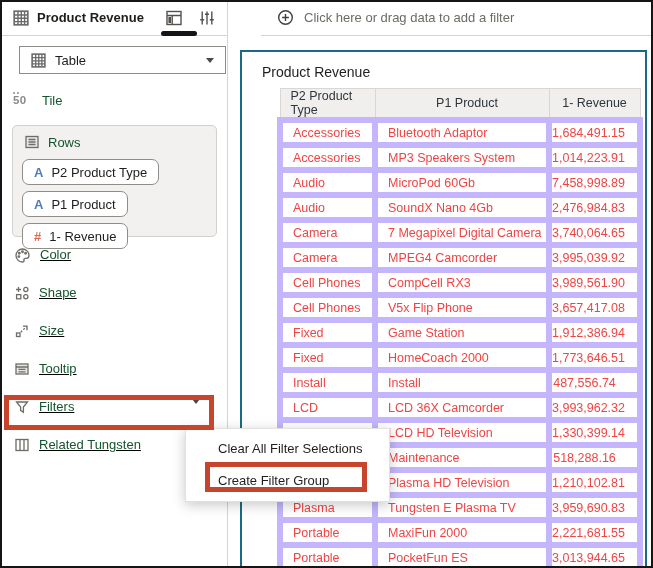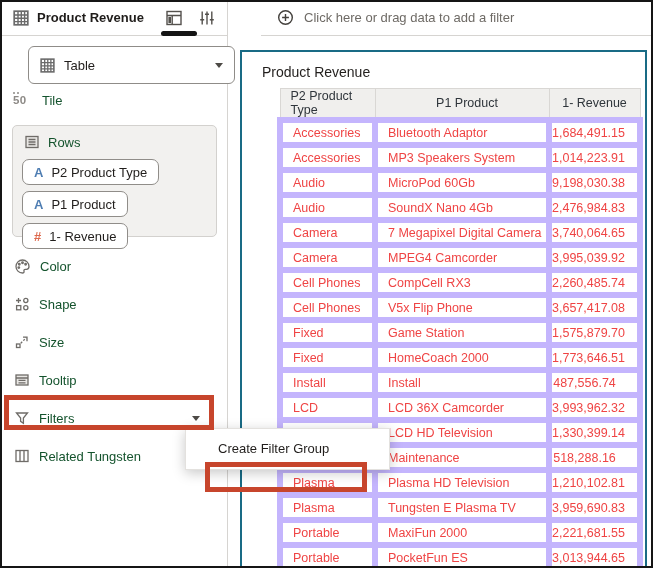--- a/index.html
+++ b/index.html
@@ -9,22 +9,22 @@
   .frame { position:absolute; inset:0; border:2px solid #151515; z-index:100; pointer-events:none; }
 
   
   .sidebar { position:absolute; left:0; top:0; width:228px; height:568px; background:#fff; border-right:1px solid #d6d4d1; }
   .sidebar-header { position:relative; height:36px; border-bottom:1px solid #d6d4d1; display:flex; align-items:center; padding:0 10px 0 13px; gap:8px; }
   .sb-title { font-size:13px; font-weight:600; color:#1f1c1a; white-space:nowrap; }
   .hdr-icons { margin-left:auto; display:flex; align-items:center; gap:13px; }
   .hdr-icon-btn { width:20px; height:20px; display:flex; align-items:center; justify-content:center; cursor:pointer; }
   .tab-underline { position:absolute; left:161px; top:31px; width:36px; height:5px; background:#141414; border-radius:3px; }
 
-  .viz-select { position:absolute; left:28px; top:46px; width:207px; height:38px; background:#fff;
-    border:1px solid #8f8c88; border-radius:6px; display:flex; align-items:center; padding:0 11px; gap:9px; cursor:pointer; }
+  .viz-select { position:absolute; left:19px; top:46px; width:207px; height:28px; background:#fff;
+    border:1px solid #8f8c88; border-radius:0; display:flex; align-items:center; padding:0 11px; gap:9px; cursor:pointer; }
   .viz-select-label { font-size:13px; color:#211e1c; }
   .caret { width:0; height:0; border-left:4.5px solid transparent; border-right:4.5px solid transparent; border-top:5.5px solid #4d4a46; }
   .viz-select .caret { margin-left:auto; }
 
   .tile-row { position:absolute; left:13px; top:88px; width:200px; height:24px; display:flex; align-items:center; gap:11px; cursor:pointer; }
   .tile-ico { position:relative; display:inline-block; width:18px; font-size:11.5px; font-weight:600; color:#8d8a86; letter-spacing:.3px; }
   .tile-dots { position:absolute; top:-2px; left:0; display:flex; gap:1.5px; }
   .tile-dots i { width:2px; height:2px; border-radius:50%; background:#8d8a86; }
   .row-label { font-size:13px; color:#14532d; }
 
@@ -32,21 +32,21 @@
     border:1px solid #d3d1ce; border-radius:5px; padding:5px 9px; }
   .rows-header { display:flex; align-items:center; gap:8px; height:22px; padding-left:2px; }
   .chip { display:flex; align-items:center; gap:8px; width:fit-content; height:26px; margin-top:6px;
     background:#fff; border:1px solid #908d89; border-radius:7px; padding:0 11px; cursor:pointer; }
   .chip-ico { font-size:13px; font-weight:700; line-height:1; }
   .chip-ico.dim { color:#4e7db2; }
   .chip-ico.meas { color:#de6a4e; }
   .chip-label { font-size:13px; color:#211e1c; white-space:nowrap; }
 
   .props { position:absolute; left:9px; top:247px; width:208px; }
-  .prop-item { height:38px; display:flex; align-items:center; gap:9px; padding-left:5px; cursor:pointer; }
+  .prop-item { height:38px; display:flex; align-items:flex-start; gap:9px; padding-left:5px; cursor:pointer;text-decoration:underline; }
   .prop-item .caret { margin-left:auto; margin-right:17px; }
 
   
   .filter-bar { position:absolute; left:229px; top:0; width:424px; height:36px; background:#fff;
     border-bottom:1px solid #d6d4d1; display:flex; align-items:center; gap:10px; padding-left:16px; cursor:pointer;margin-left:32px; }
   .filter-prompt { font-size:13px; color:#6e6a65; }
 
   
   .viz-panel { position:absolute; left:240px; top:50px; width:407px; height:518px; background:#fff;
     border:2px solid #196b85; overflow:hidden; z-index:1; }
@@ -242,51 +242,51 @@
             <td class="c2">1,684,491.15</td>
           </tr>
           <tr>
             <td class="c0">Accessories</td>
             <td class="c1">MP3 Speakers System</td>
             <td class="c2">1,014,223.91</td>
           </tr>
           <tr>
             <td class="c0">Audio</td>
             <td class="c1">MicroPod 60Gb</td>
-            <td class="c2">9,198,030.38</td>
+            <td class="c2">7,458,998.89</td>
           </tr>
           <tr>
             <td class="c0">Audio</td>
             <td class="c1">SoundX Nano 4Gb</td>
             <td class="c2">2,476,984.83</td>
           </tr>
           <tr>
             <td class="c0">Camera</td>
             <td class="c1">7 Megapixel Digital Camera</td>
             <td class="c2">3,740,064.65</td>
           </tr>
           <tr>
             <td class="c0">Camera</td>
             <td class="c1">MPEG4 Camcorder</td>
             <td class="c2">3,995,039.92</td>
           </tr>
           <tr>
             <td class="c0">Cell Phones</td>
             <td class="c1">CompCell RX3</td>
-            <td class="c2">2,260,485.74</td>
+            <td class="c2">3,989,561.90</td>
           </tr>
           <tr>
             <td class="c0">Cell Phones</td>
             <td class="c1">V5x Flip Phone</td>
             <td class="c2">3,657,417.08</td>
           </tr>
           <tr>
             <td class="c0">Fixed</td>
             <td class="c1">Game Station</td>
-            <td class="c2">1,575,879.70</td>
+            <td class="c2">1,912,386.94</td>
           </tr>
           <tr>
             <td class="c0">Fixed</td>
             <td class="c1">HomeCoach 2000</td>
             <td class="c2">1,773,646.51</td>
           </tr>
           <tr>
             <td class="c0">Install</td>
             <td class="c1">Install</td>
             <td class="c2">487,556.74</td>
@@ -324,20 +324,21 @@
           <tr>
             <td class="c0">Portable</td>
             <td class="c1">PocketFun ES</td>
             <td class="c2">3,013,944.65</td>
           </tr>
         </tbody>
     </table>
   </div>
 
   <div class="context-menu">
+    <div class="menu-item">Clear All Filter Selections</div>
     <div class="menu-item">Create Filter Group</div>
   </div>
 
   <div class="ann ann-filters" style="border-color: rgb(199, 69, 44);"></div>
   <div class="ann ann-menu-item" style="border-color: rgb(199, 69, 44);"></div>
 
   <div class="frame"></div>
 </div>
 
 </body></html>

